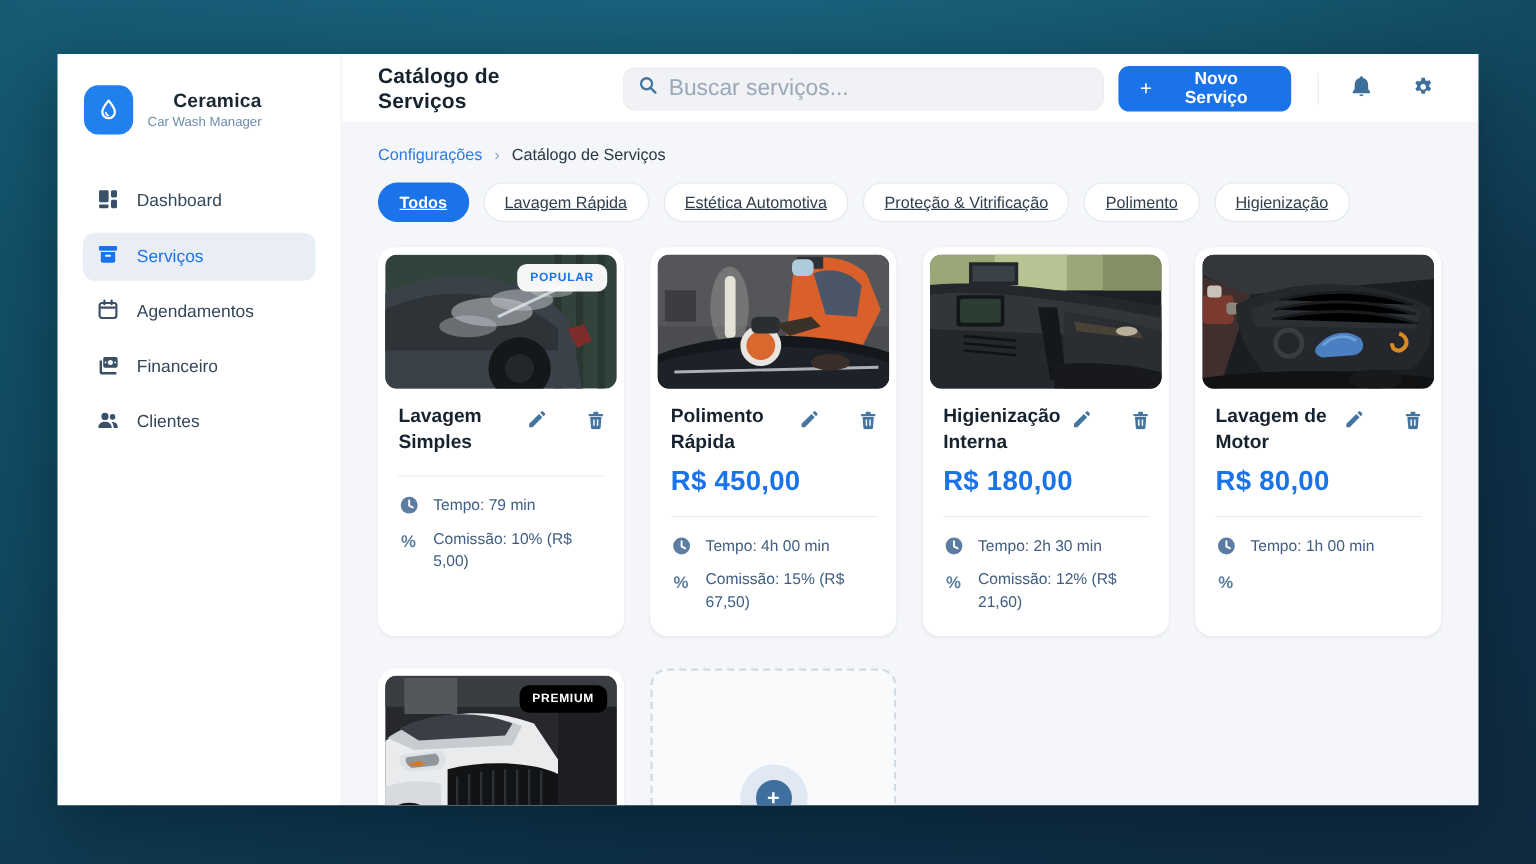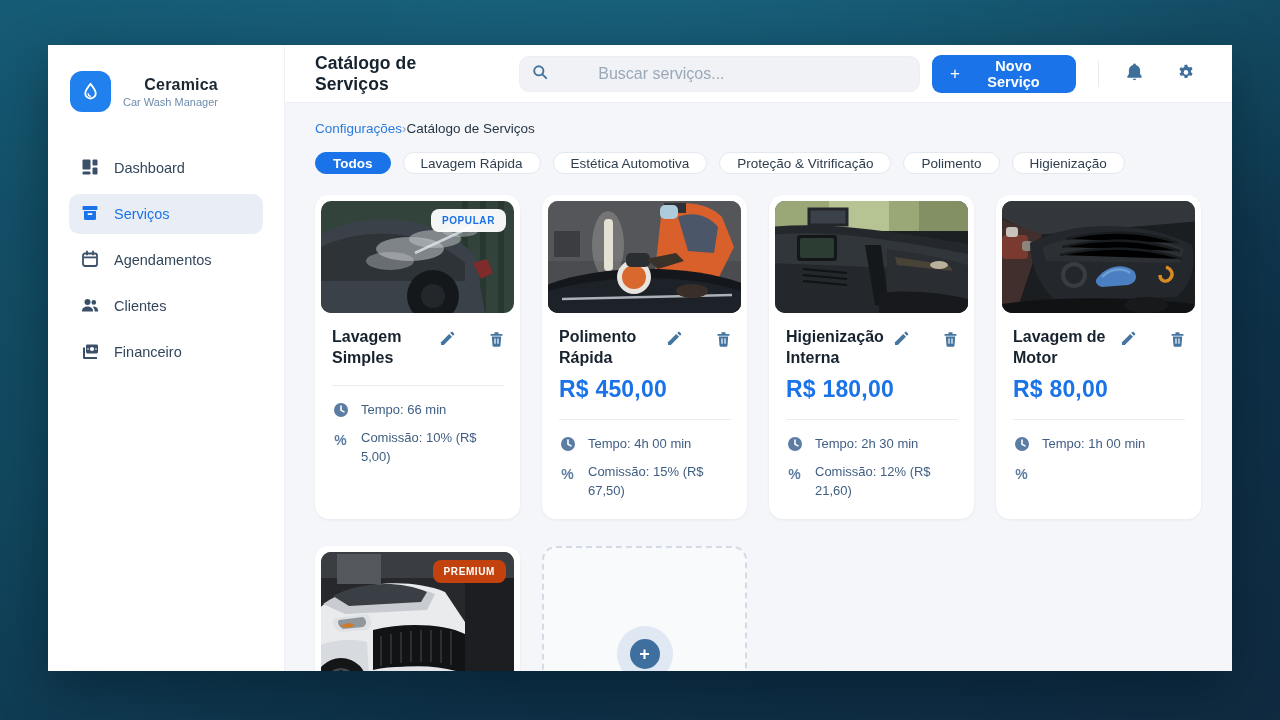--- a/index.html
+++ b/index.html
@@ -24,44 +24,44 @@
   .brand-tagline { font-size:11px; color:#6d8cac; margin-top:2px; }
   .nav { display:flex; flex-direction:column; gap:6px; padding:6px 0; }
   .nav-item { display:flex; align-items:center; gap:15px; height:40px; margin:0 21px; padding:0 12px; border-radius:10px; font-size:14.5px; font-weight:500; color:#33475b; cursor:pointer; }
   .nav-item svg { flex:none; }
   .nav-item.active { background:#e9eef6; color:#1a73e8; }
   
   .main { flex:1; display:flex; flex-direction:column; min-width:0; }
   .topbar { height:58px; background:#fff; border-bottom:1px solid #eceff3; display:flex; align-items:center; padding:0 30px; flex:none; }
   .page-title { font-size:17.5px; font-weight:700; color:#16222e; letter-spacing:.1px; }
   .search-box { margin-left:30px; width:413px; height:36px; background:#f0f2f6; border:1px solid #eceef2; border-radius:10px; display:flex; align-items:center; padding:0 12px; gap:9px; }
-  .search-box input { border:none; outline:none; background:transparent; font-family:"Liberation Sans",sans-serif; font-size:16px; color:#3c4c5e; width:100%;margin-left:41px; }
+  .search-box input { border:none; outline:none; background:transparent; font-family:"Liberation Sans",sans-serif; font-size:19px; color:#3c4c5e; width:100%; }
   .search-box input::placeholder { color:#9aa8b8; }
   .btn-primary { margin-left:12px; height:38px; background:#1a73e8; color:#fff; border:none; border-radius:9px; display:flex; align-items:center; gap:9px; padding:0 18px; font-family:"Liberation Sans",sans-serif; font-size:14.5px; font-weight:700; cursor:pointer; }
   .btn-plus { font-size:17px; font-weight:400; line-height:1; }
   .topbar-divider { width:1px; height:26px; background:#e7ebf0; margin:0 20px 0 22px; }
   .icon-btn { background:none; border:none; cursor:pointer; padding:6px; display:flex; }
   .icon-btn + .icon-btn { margin-left:20px; }
   
   .content { flex:1; background:#f4f6f9; padding:18px 30px 0 30px; overflow:hidden; }
-  .breadcrumb { display:flex; align-items:center; font-size:13.5px; }
+  .breadcrumb { display:flex; align-items:center; gap:10px; font-size:13.5px; }
   .crumb-link { color:#2b7ce0; cursor:pointer; }
   .crumb-sep { color:#8fa2b5; font-size:13px; }
   .crumb-current { color:#273645; }
   .chips { display:flex; gap:12px; margin-top:16px; }
-  .chip { height:22px; display:flex; align-items:center; padding:0 17px; border-radius:17px; background:#fff; border:1px solid #e4e9f0; font-size:13.5px; color:#2f3e4e; cursor:pointer; white-space:nowrap; }
+  .chip { height:33px; display:flex; align-items:center; padding:0 17px; border-radius:17px; background:#fff; border:1px solid #e4e9f0; font-size:13.5px; color:#2f3e4e; cursor:pointer; white-space:nowrap;text-decoration:underline; }
   .chip.active { background:#1a73e8; border-color:#1a73e8; color:#fff; font-weight:700; }
   .grid { margin-top:21px; display:grid; grid-template-columns:repeat(4, 205px); column-gap:22px; row-gap:27px; }
   .card { background:#fff; border-radius:14px; box-shadow:0 1px 3px rgba(22,40,60,.06); overflow:hidden; }
   .card-img-wrap { position:relative; padding:6px; }
   .card-img { height:112px; border-radius:10px; overflow:hidden; position:relative; }
   .card-img svg { display:block; width:100%; height:100%; }
   .badge { position:absolute; top:14px; right:14px; font-size:10px; font-weight:700; letter-spacing:.6px; padding:6px 11px; border-radius:8px; }
   .badge.light { background:rgba(255,255,255,.95); color:#1a73e8; }
-  .badge.solid { background:#c2410c; color:#fff; }
+  .badge.solid { background:#000000; color:#fff; }
   .card-body { padding:8px 16px 18px 17px; }
   .card-top { display:flex; }
   .card-name { font-size:16px; font-weight:700; color:#16222e; line-height:1.3; width:108px; }
   .card-actions { margin-left:auto; display:flex; gap:14px; padding-top:4px; }
   .card-actions .icon-btn { padding:0; }
   .price { margin-top:7px; font-size:23px; font-weight:700; color:#1a73e8; letter-spacing:.2px; }
   .card-divider { height:1px; background:#e9edf2; margin:16px 0 15px 0; }
   .meta { display:flex; align-items:flex-start; gap:12px; font-size:13px; color:#3f5e82; line-height:1.45; }
   .meta + .meta { margin-top:10px; }
   .meta-ic { width:17px; flex:none; display:flex; justify-content:center; padding-top:1px; }
@@ -111,36 +111,36 @@
         <span><svg width="18" height="18" viewBox="0 0 18 18">
               <rect x="2" y="3.5" width="14" height="12.5" rx="2" fill="none" stroke="#3a5068" stroke-width="1.8"></rect>
               <line x1="2.6" y1="7.4" x2="15.4" y2="7.4" stroke="#3a5068" stroke-width="1.8"></line>
               <line x1="6" y1="1.5" x2="6" y2="4.5" stroke="#3a5068" stroke-width="1.8" stroke-linecap="round"></line>
               <line x1="12" y1="1.5" x2="12" y2="4.5" stroke="#3a5068" stroke-width="1.8" stroke-linecap="round"></line>
             </svg></span>
         <span>Agendamentos</span>
       </div>
       <div class="nav-item">
         <span><svg width="18" height="18" viewBox="0 0 18 18">
-              <circle cx="6.5" cy="6" r="3" fill="#3a5068"></circle>
-              <path d="M1 15c0-3 2.5-4.6 5.5-4.6S12 12 12 15v.6H1V15z" fill="#3a5068"></path>
-              <circle cx="12.8" cy="6.4" r="2.3" fill="#3a5068"></circle>
-              <path d="M13.2 10.6c2.3.2 3.9 1.7 3.9 4.4v.6h-3.4c0-2-.6-3.6-1.7-4.7.4-.2.8-.3 1.2-.3z" fill="#3a5068"></path>
-            </svg></span>
-        <span>Clientes</span>
-      </div>
-      <div class="nav-item">
-        <span><svg width="18" height="18" viewBox="0 0 18 18">
               <path d="M2 5.5h2v9.5h12v2H3.5A1.5 1.5 0 0 1 2 15.5v-10z" fill="#3a5068"></path>
               <rect x="5" y="2.5" width="12" height="9" rx="1.4" fill="#3a5068"></rect>
               <circle cx="11" cy="7" r="2.1" fill="#ffffff"></circle>
               <rect x="6.3" y="6.2" width="1.4" height="1.6" rx="0.5" fill="#ffffff"></rect>
               <rect x="14.3" y="6.2" width="1.4" height="1.6" rx="0.5" fill="#ffffff"></rect>
             </svg></span>
         <span>Financeiro</span>
+      </div>
+      <div class="nav-item">
+        <span><svg width="18" height="18" viewBox="0 0 18 18">
+              <circle cx="6.5" cy="6" r="3" fill="#3a5068"></circle>
+              <path d="M1 15c0-3 2.5-4.6 5.5-4.6S12 12 12 15v.6H1V15z" fill="#3a5068"></path>
+              <circle cx="12.8" cy="6.4" r="2.3" fill="#3a5068"></circle>
+              <path d="M13.2 10.6c2.3.2 3.9 1.7 3.9 4.4v.6h-3.4c0-2-.6-3.6-1.7-4.7.4-.2.8-.3 1.2-.3z" fill="#3a5068"></path>
+            </svg></span>
+        <span>Clientes</span>
       </div>
     </nav>
   </aside>
 
   <div class="main">
 
     <header class="topbar">
       <div class="page-title">Catálogo de Serviços</div>
       <div class="search-box">
         <span><svg width="16" height="16" viewBox="0 0 16 16">
@@ -236,21 +236,21 @@
               </div>
             </div>
             <div class="card-divider"></div>
             <div class="meta">
               <span class="meta-ic">
                   <svg width="16" height="16" viewBox="0 0 16 16">
                     <circle cx="8" cy="8" r="7" fill="#5b7ca3"></circle>
                     <path d="M8 4v4.3l3 1.6" fill="none" stroke="#ffffff" stroke-width="1.6" stroke-linecap="round"></path>
                   </svg>
                 </span>
-              <span>Tempo: 66 min</span>
+              <span>Tempo: 79 min</span>
             </div>
             <div class="meta">
               <span class="meta-ic pct">%</span>
               <span>Comissão: 10% (R$ 5,00)</span>
             </div>
           </div>
         </div>
 
         <div class="card">
           <div class="card-img-wrap">

